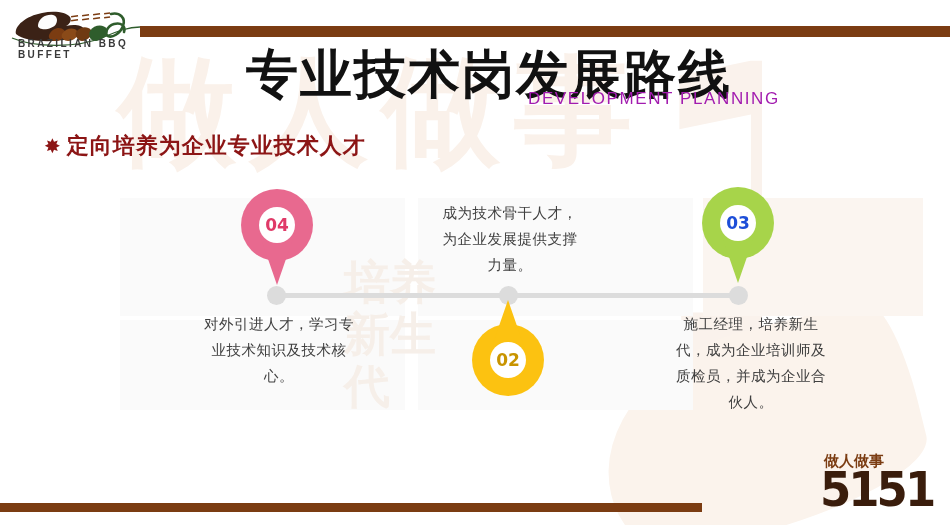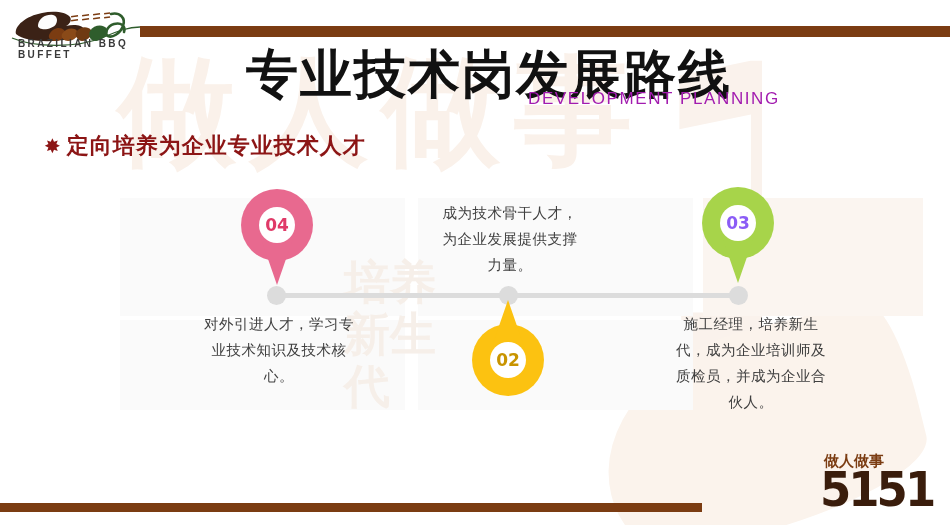--- a/index.html
+++ b/index.html
@@ -146,21 +146,21 @@
   #pin1 .inner{color:#e03a68;}
 
   #pin2{left:472px;top:300px;}
   #pin2 .head{background:#fcc211;}
   #pin2 .tail{border-top-color:#fcc211;}
   #pin2 .inner{color:#c89400;}
 
   #pin3{left:702px;top:187px;}
   #pin3 .head{background:#a7d44a;}
   #pin3 .tail{border-top-color:#a7d44a;}
-  #pin3 .inner{color:#8b5cf6;}
+  #pin3 .inner{color:#1d4ed8;}
 
   
   .tbox{
     position:absolute;
     font-size:14.5px;line-height:26px;color:#404040;
     font-family:"DejaVu Sans","Liberation Sans",sans-serif;
     letter-spacing:0.5px;
     text-align:center;
   }
   #tb1{left:204px;top:311px;width:150px;}

